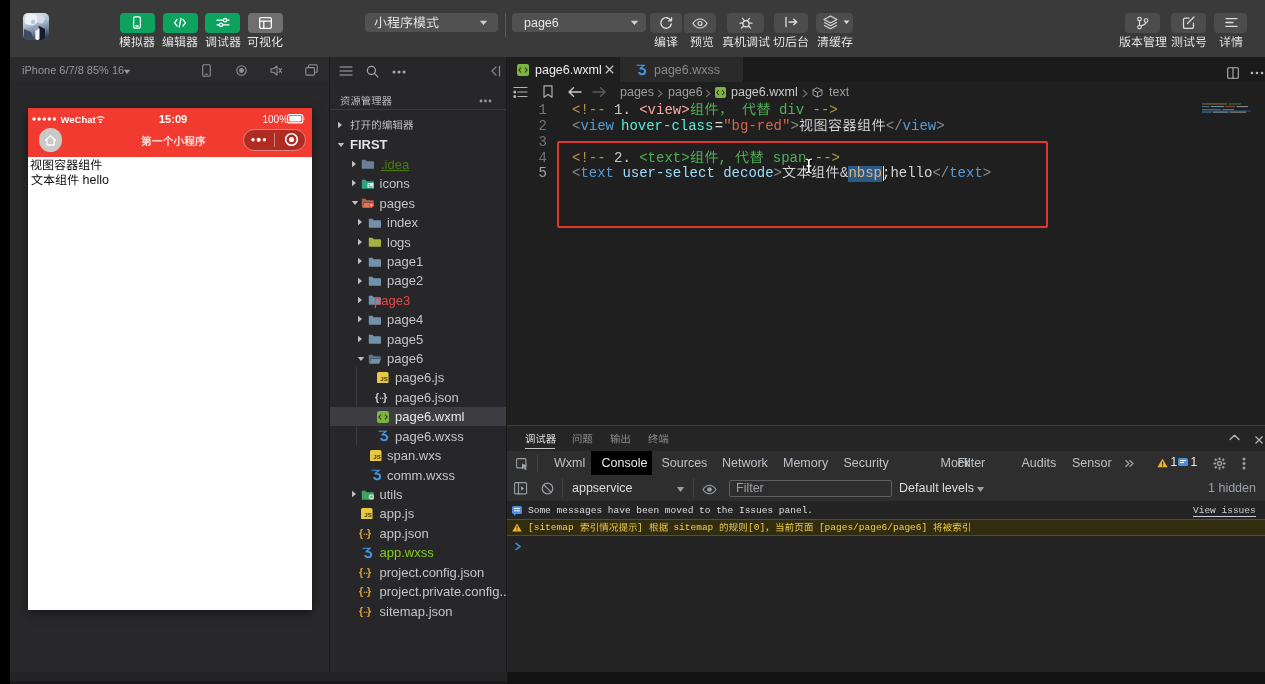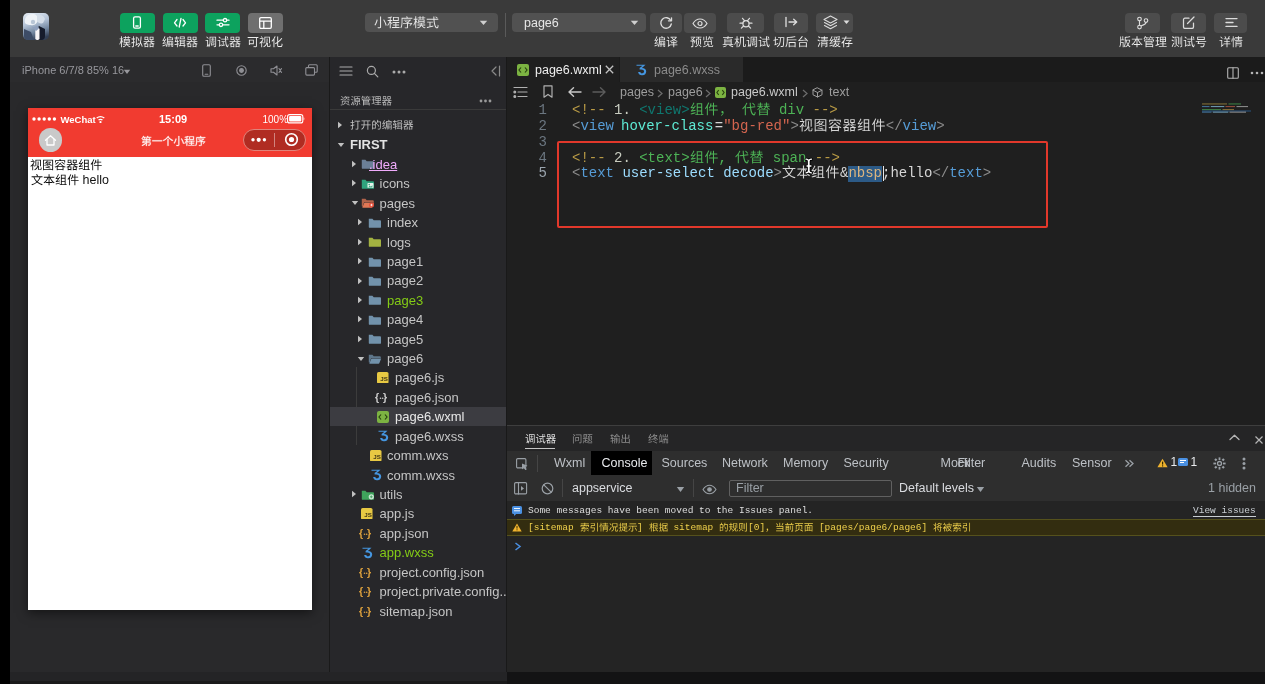--- a/index.html
+++ b/index.html
@@ -448,21 +448,21 @@
 <svg class="ab" style="left:337.0px;top:141.9px;" width="8.0" height="6.0" viewBox="0 0 8.0 6.0">
       <path d="M0.8 1L4 5L7.2 1z" fill="#c0c0c0"></path>
     </svg>
 <div class="ab" style="left:350.0px;top:137.2px;font:700 13.0px 'Liberation Sans', sans-serif;line-height:15.1px;color:#e2e2e2;white-space:pre;">FIRST</div>
 <svg class="ab" style="left:350.5px;top:159.9px;" width="6.0" height="8.0" viewBox="0 0 6.0 8.0">
       <path d="M1 0.8L5 4L1 7.2z" fill="#c0c0c0"></path>
     </svg>
 <svg class="ab" style="left:361.0px;top:158.4px;" width="14.0" height="11.5" viewBox="0 0 14.0 11.5">
       <path d="M0.8 1.8h3.6l1.3 1.5h6.4a.9.9 0 0 1 .9.9v5.7a.9.9 0 0 1-.9.9H1.7a.9.9 0 0 1-.9-.9z" fill="#6b7f96"></path>
     </svg>
-<div class="ab" style="left:369px;top:156.7px;font:400 13.0px 'Liberation Sans', sans-serif;line-height:15.1px;color:#f0abfc;white-space:pre;text-decoration:underline;">.idea</div>
+<div class="ab" style="left:381px;top:156.7px;font:400 13.0px 'Liberation Sans', sans-serif;line-height:15.1px;color:#4d7c0f;white-space:pre;text-decoration:underline;">.idea</div>
 <svg class="ab" style="left:350.5px;top:179.3px;" width="6.0" height="8.0" viewBox="0 0 6.0 8.0">
       <path d="M1 0.8L5 4L1 7.2z" fill="#c0c0c0"></path>
     </svg>
 <svg class="ab" style="left:361.0px;top:177.8px;" width="14.0" height="11.5" viewBox="0 0 14.0 11.5">
       <path d="M0.8 1.8h3.6l1.3 1.5h6.4a.9.9 0 0 1 .9.9v5.7a.9.9 0 0 1-.9.9H1.7a.9.9 0 0 1-.9-.9z" fill="#2fa37e"></path>
       <rect x="6.5" y="5" width="6" height="5" rx="0.8" fill="#e8f3ec"></rect>
       <circle cx="8.2" cy="6.6" r="0.8" fill="#2fa37e"></circle>
       <path d="M7 9.6l1.7-1.8 1.2 1 1.5-1.6v2.4z" fill="#2fa37e"></path>
     </svg>
 <div class="ab" style="left:379.5px;top:176.1px;font:400 13.0px 'Liberation Sans', sans-serif;line-height:15.1px;color:#c5c5c5;white-space:pre;">icons</div>
@@ -503,21 +503,21 @@
 <svg class="ab" style="left:368.0px;top:275.0px;" width="14.0" height="11.5" viewBox="0 0 14.0 11.5">
       <path d="M0.8 1.8h3.6l1.3 1.5h6.4a.9.9 0 0 1 .9.9v5.7a.9.9 0 0 1-.9.9H1.7a.9.9 0 0 1-.9-.9z" fill="#7292ab"></path>
     </svg>
 <div class="ab" style="left:387.0px;top:273.3px;font:400 13.0px 'Liberation Sans', sans-serif;line-height:15.1px;color:#c5c5c5;white-space:pre;">page2</div>
 <svg class="ab" style="left:357.0px;top:295.9px;" width="6.0" height="8.0" viewBox="0 0 6.0 8.0">
       <path d="M1 0.8L5 4L1 7.2z" fill="#c0c0c0"></path>
     </svg>
 <svg class="ab" style="left:368.0px;top:294.4px;" width="14.0" height="11.5" viewBox="0 0 14.0 11.5">
       <path d="M0.8 1.8h3.6l1.3 1.5h6.4a.9.9 0 0 1 .9.9v5.7a.9.9 0 0 1-.9.9H1.7a.9.9 0 0 1-.9-.9z" fill="#7292ab"></path>
     </svg>
-<div class="ab" style="left:387.0px;top:292.8px;font:400 13.0px 'Liberation Sans', sans-serif;line-height:15.1px;color:#84cc16;white-space:pre;">page3</div>
+<div class="ab" style="left:374px;top:292.8px;font:400 13.0px 'Liberation Sans', sans-serif;line-height:15.1px;color:#ef4444;white-space:pre;">page3</div>
 <svg class="ab" style="left:357.0px;top:315.4px;" width="6.0" height="8.0" viewBox="0 0 6.0 8.0">
       <path d="M1 0.8L5 4L1 7.2z" fill="#c0c0c0"></path>
     </svg>
 <svg class="ab" style="left:368.0px;top:313.9px;" width="14.0" height="11.5" viewBox="0 0 14.0 11.5">
       <path d="M0.8 1.8h3.6l1.3 1.5h6.4a.9.9 0 0 1 .9.9v5.7a.9.9 0 0 1-.9.9H1.7a.9.9 0 0 1-.9-.9z" fill="#7292ab"></path>
     </svg>
 <div class="ab" style="left:387.0px;top:312.2px;font:400 13.0px 'Liberation Sans', sans-serif;line-height:15.1px;color:#c5c5c5;white-space:pre;">page4</div>
 <svg class="ab" style="left:357.0px;top:334.8px;" width="6.0" height="8.0" viewBox="0 0 6.0 8.0">
       <path d="M1 0.8L5 4L1 7.2z" fill="#c0c0c0"></path>
     </svg>
@@ -553,21 +553,21 @@
     </svg>
 <div class="ab" style="left:395.0px;top:409.3px;font:400 13.0px 'Liberation Sans', sans-serif;line-height:15.1px;color:#e8e8e8;white-space:pre;">page6.wxml</div>
 <svg class="ab" style="left:377.0px;top:429.9px;" width="12.0" height="12.0" viewBox="0 0 12.0 12.0">
       <path d="M1.5 0.8h9l-3.6 3.1c2.7.1 4.3 1.5 4.3 3.5a4.1 4.1 0 0 1-8.1.6h2.1a2 2 0 0 0 3.9-.5c0-1.3-1.1-2-3-2H4.6V4.1l2.9-2.4H1.5z" fill="#4596e0"></path>
     </svg>
 <div class="ab" style="left:395.0px;top:428.7px;font:400 13.0px 'Liberation Sans', sans-serif;line-height:15.1px;color:#c5c5c5;white-space:pre;">page6.wxss</div>
 <svg class="ab" style="left:370.0px;top:449.6px;" width="11.5" height="11.5" viewBox="0 0 11.5 11.5">
       <rect width="11.5" height="11.5" rx="1.6" fill="#e8c943"></rect>
       <text x="7.0" y="9.3" font-family="Liberation Sans" font-size="6.2" font-weight="700" fill="#403716" text-anchor="middle">JS</text>
     </svg>
-<div class="ab" style="left:387.0px;top:448.1px;font:400 13.0px 'Liberation Sans', sans-serif;line-height:15.1px;color:#c5c5c5;white-space:pre;">comm.wxs</div>
+<div class="ab" style="left:387.0px;top:448.1px;font:400 13.0px 'Liberation Sans', sans-serif;line-height:15.1px;color:#c5c5c5;white-space:pre;">span.wxs</div>
 <svg class="ab" style="left:370.0px;top:468.7px;" width="12.0" height="12.0" viewBox="0 0 12.0 12.0">
       <path d="M1.5 0.8h9l-3.6 3.1c2.7.1 4.3 1.5 4.3 3.5a4.1 4.1 0 0 1-8.1.6h2.1a2 2 0 0 0 3.9-.5c0-1.3-1.1-2-3-2H4.6V4.1l2.9-2.4H1.5z" fill="#4596e0"></path>
     </svg>
 <div class="ab" style="left:387.0px;top:467.5px;font:400 13.0px 'Liberation Sans', sans-serif;line-height:15.1px;color:#c5c5c5;white-space:pre;">comm.wxss</div>
 <svg class="ab" style="left:350.5px;top:490.2px;" width="6.0" height="8.0" viewBox="0 0 6.0 8.0">
       <path d="M1 0.8L5 4L1 7.2z" fill="#c0c0c0"></path>
     </svg>
 <svg class="ab" style="left:361.0px;top:488.7px;" width="14.0" height="11.5" viewBox="0 0 14.0 11.5">
       <path d="M0.8 1.8h3.6l1.3 1.5h6.4a.9.9 0 0 1 .9.9v5.7a.9.9 0 0 1-.9.9H1.7a.9.9 0 0 1-.9-.9z" fill="#3fa45c"></path>
       <circle cx="10.3" cy="7.8" r="2.6" fill="#cfe9d8"></circle>
@@ -681,21 +681,21 @@
       </g>
     </svg>
 <div class="ab" style="left:829.0px;top:85.2px;font:400 12.5px 'Liberation Sans', sans-serif;line-height:14.5px;color:#9d9d9d;white-space:pre;">text</div>
 <div class="ab" style="left:538.6px;top:102.0px;font:400 14.0px 'Liberation Mono',monospace;line-height:16.5px;color:#6b7680;white-space:pre;">1</div>
 <div class="ab" style="left:538.6px;top:117.9px;font:400 14.0px 'Liberation Mono',monospace;line-height:16.5px;color:#6b7680;white-space:pre;">2</div>
 <div class="ab" style="left:538.6px;top:133.8px;font:400 14.0px 'Liberation Mono',monospace;line-height:16.5px;color:#6b7680;white-space:pre;">3</div>
 <div class="ab" style="left:538.6px;top:149.6px;font:400 14.0px 'Liberation Mono',monospace;line-height:16.5px;color:#6b7680;white-space:pre;">4</div>
 <div class="ab" style="left:538.6px;top:165.4px;font:400 14.0px 'Liberation Mono',monospace;line-height:16.5px;color:#9aa4ad;white-space:pre;">5</div>
 <div class="ab" style="left:572.0px;top:102.0px;font:400 14.0px 'Liberation Mono',monospace;line-height:16.5px;color:#b89a45;white-space:pre;">&lt;!-- </div>
 <div class="ab" style="left:614.0px;top:102.0px;font:400 14.0px 'Liberation Mono',monospace;line-height:16.5px;color:#c8ccc0;white-space:pre;">1. </div>
-<div class="ab" style="left:639.2px;top:102.0px;font:400 14.0px 'Liberation Mono',monospace;line-height:16.5px;color:#0f766e;white-space:pre;">&lt;view&gt;</div>
+<div class="ab" style="left:639.2px;top:102.0px;font:400 14.0px 'Liberation Mono',monospace;line-height:16.5px;color:#fca5a5;white-space:pre;">&lt;view&gt;</div>
 <svg class="ab" style="left:689.6px;top:100.0px" width="31.8" height="20.3">
       <g fill="#4db356" transform="translate(0,14.28) scale(0.014000,-0.014000)">
         <use href="#g7ec4" x="0"></use>
         <use href="#g4ef6" x="1036"></use>
       </g>
     </svg>
 <svg class="ab" style="left:718.6px;top:100.0px" width="17.3" height="20.3">
       <g fill="#4db356" transform="translate(0,14.28) scale(0.014000,-0.014000)">
         <use href="#gff0c" x="0"></use>
       </g>

